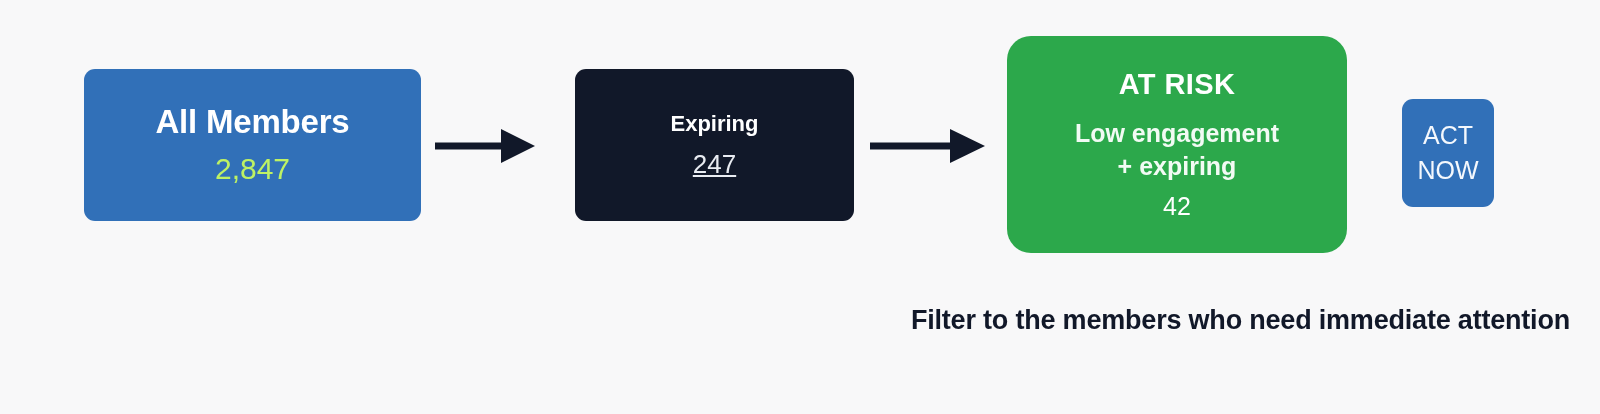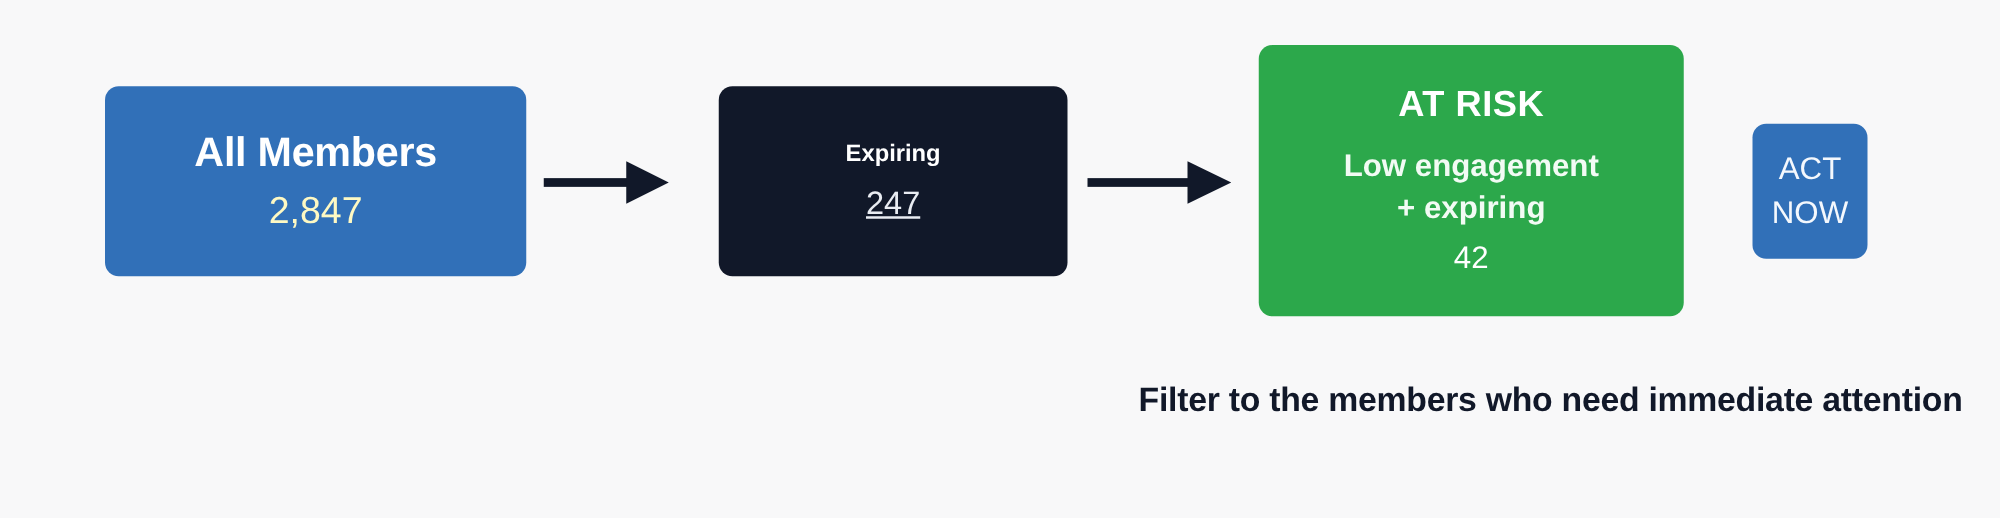--- a/index.html
+++ b/index.html
@@ -47,51 +47,52 @@
   #node-all-members .node-title {
     font-size: 33px;
     font-weight: bold;
     letter-spacing: -0.2px;
     text-align: center;
   }
   #node-all-members .node-value {
     font-size: 30px;
     font-weight: normal;
     margin-top: 9px;
-    color: #fef9c3;
+    color: #bef264;
   }
 
   
   #node-expiring-soon {
     left: 575px;
     top: 69px;
     width: 279px;
     height: 152px;
     background: #111829;
   }
   #node-expiring-soon .node-title {
-    font-size: 19px;
+    font-size: 22px;
     font-weight: bold;
     line-height: 1.3;
   }
   #node-expiring-soon .node-value {
     font-size: 26px;
     font-weight: normal;
     margin-top: 10px;
     color: #e9ecf2;
     text-decoration: underline;
   }
 
   
   #node-at-risk {
     left: 1007px;
     top: 36px;
     width: 340px;
     height: 217px;
     background: #2ca84b;
+    border-radius: 24px;
   }
   #node-at-risk .node-title {
     font-size: 29px;
     font-weight: bold;
     letter-spacing: 0.4px;
   }
   #node-at-risk .node-desc {
     font-size: 25px;
     font-weight: bold;
     margin-top: 15px;

